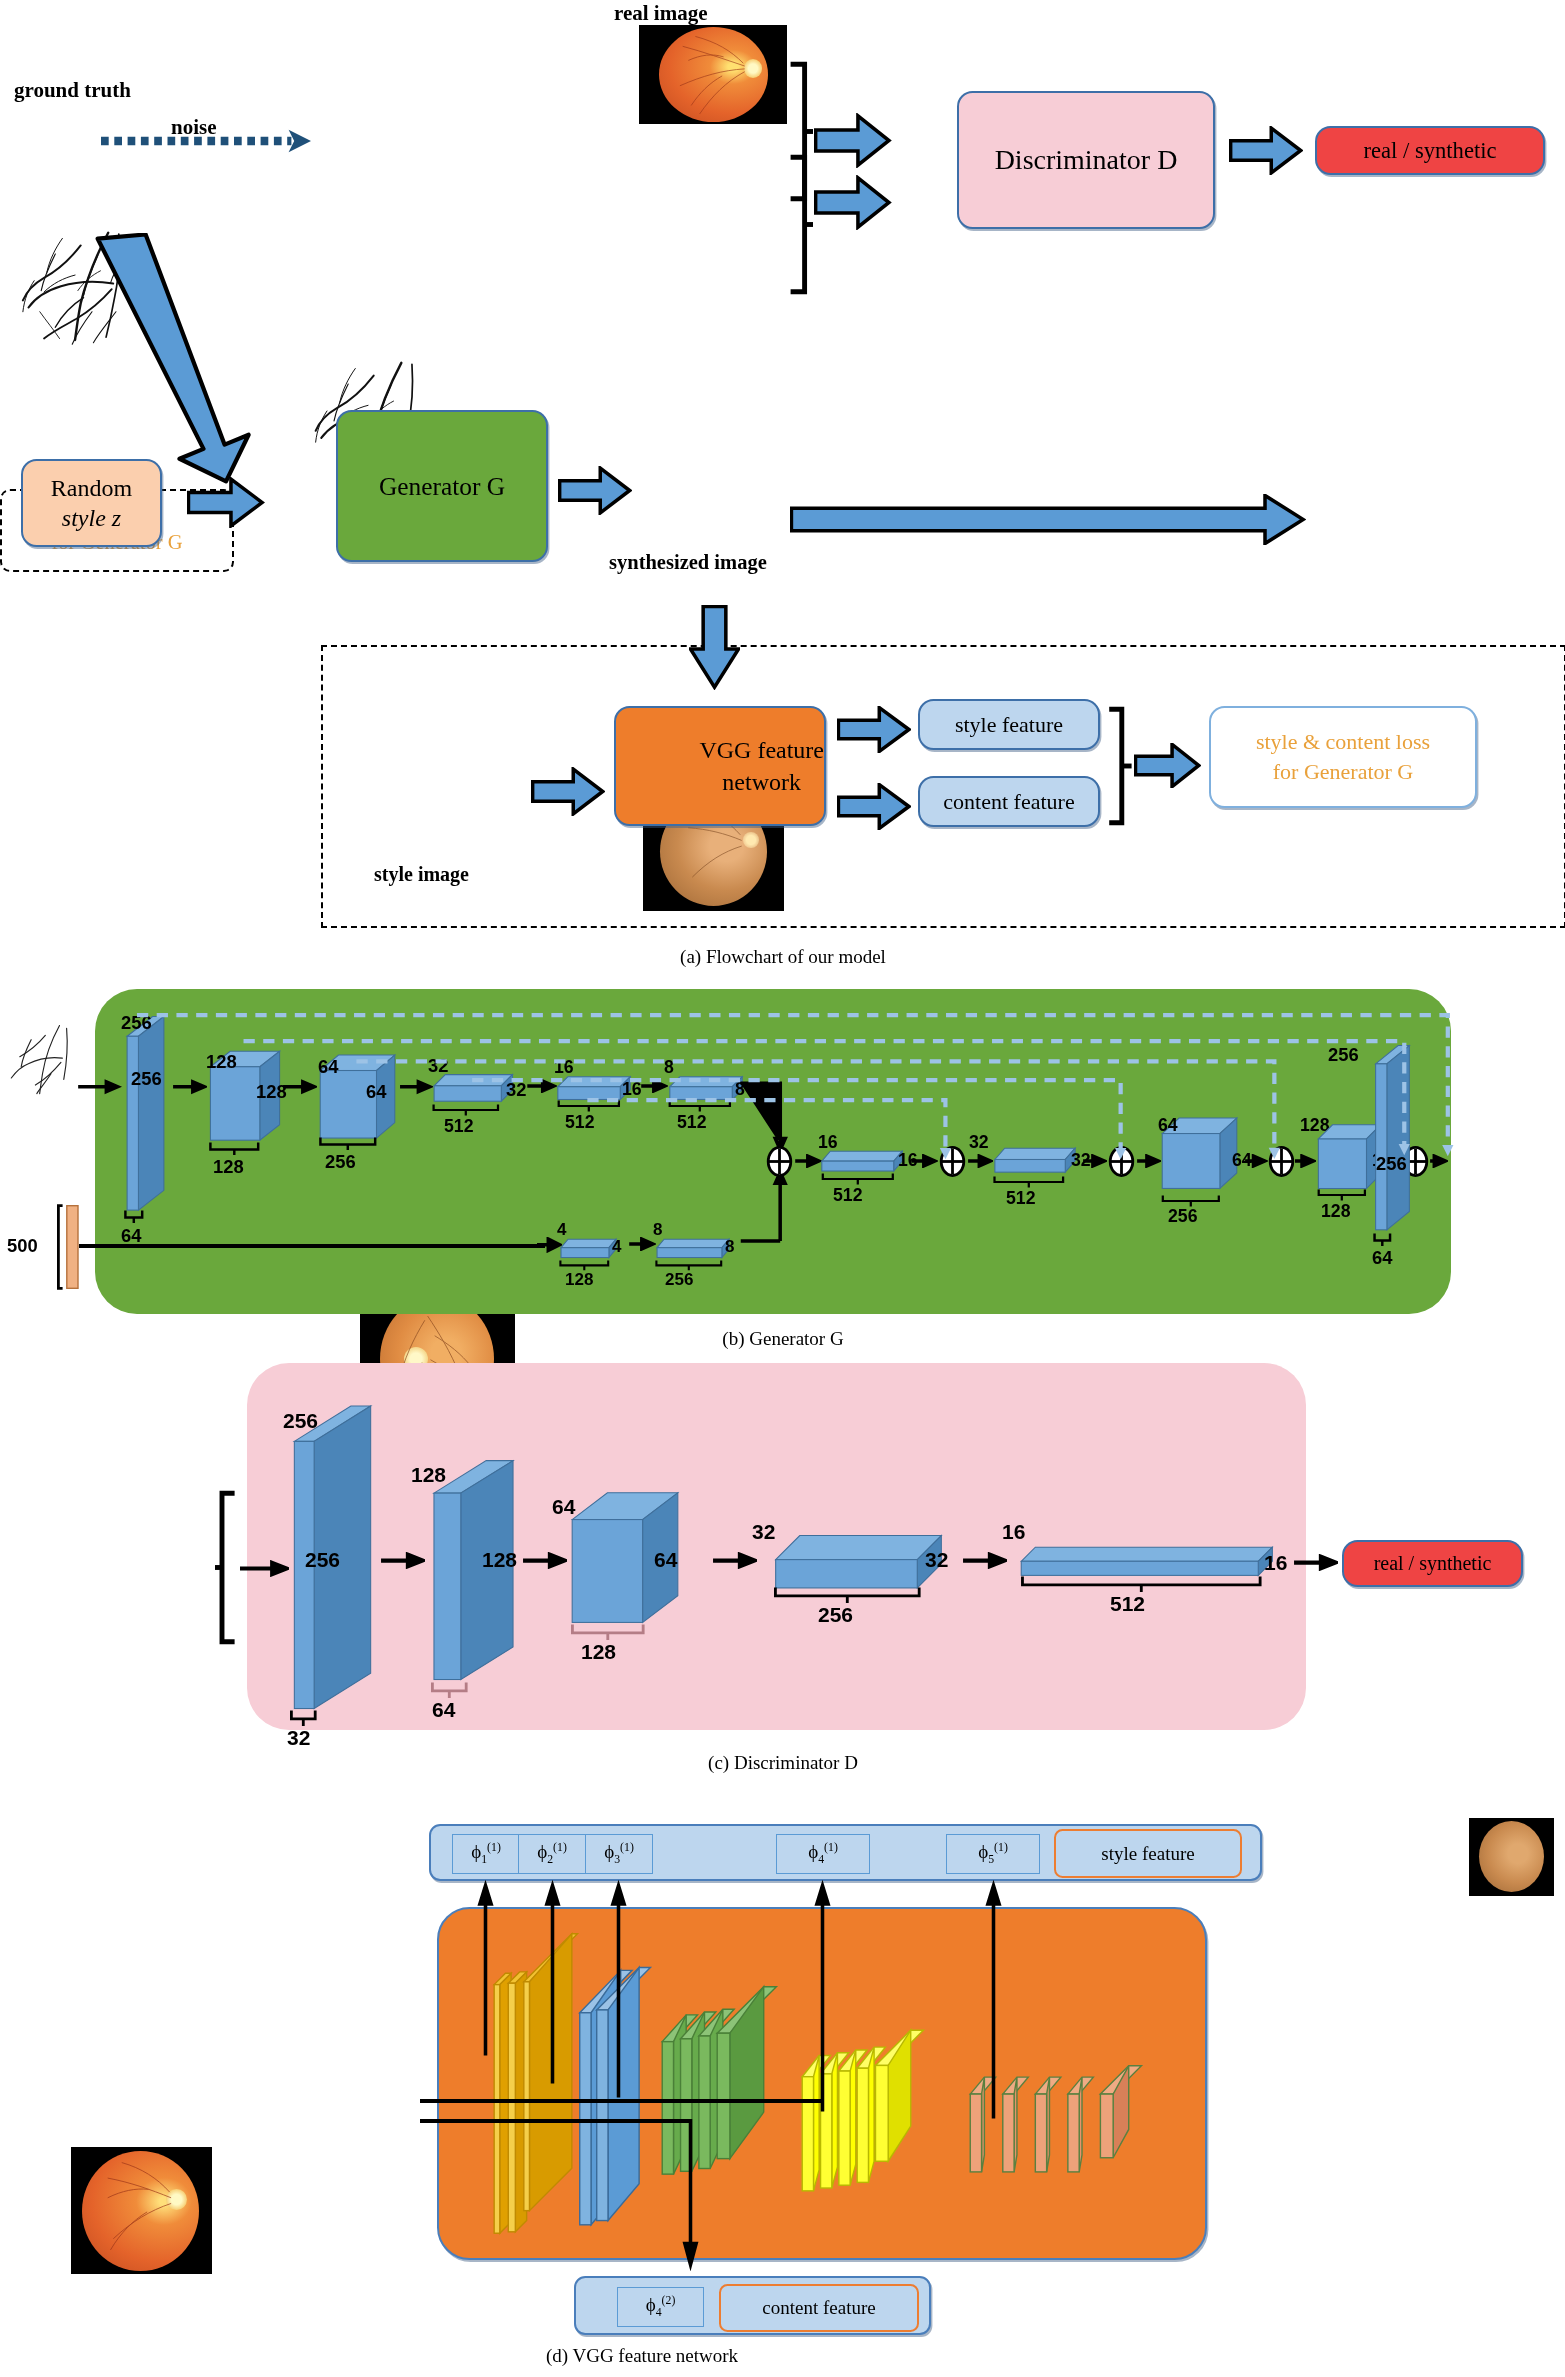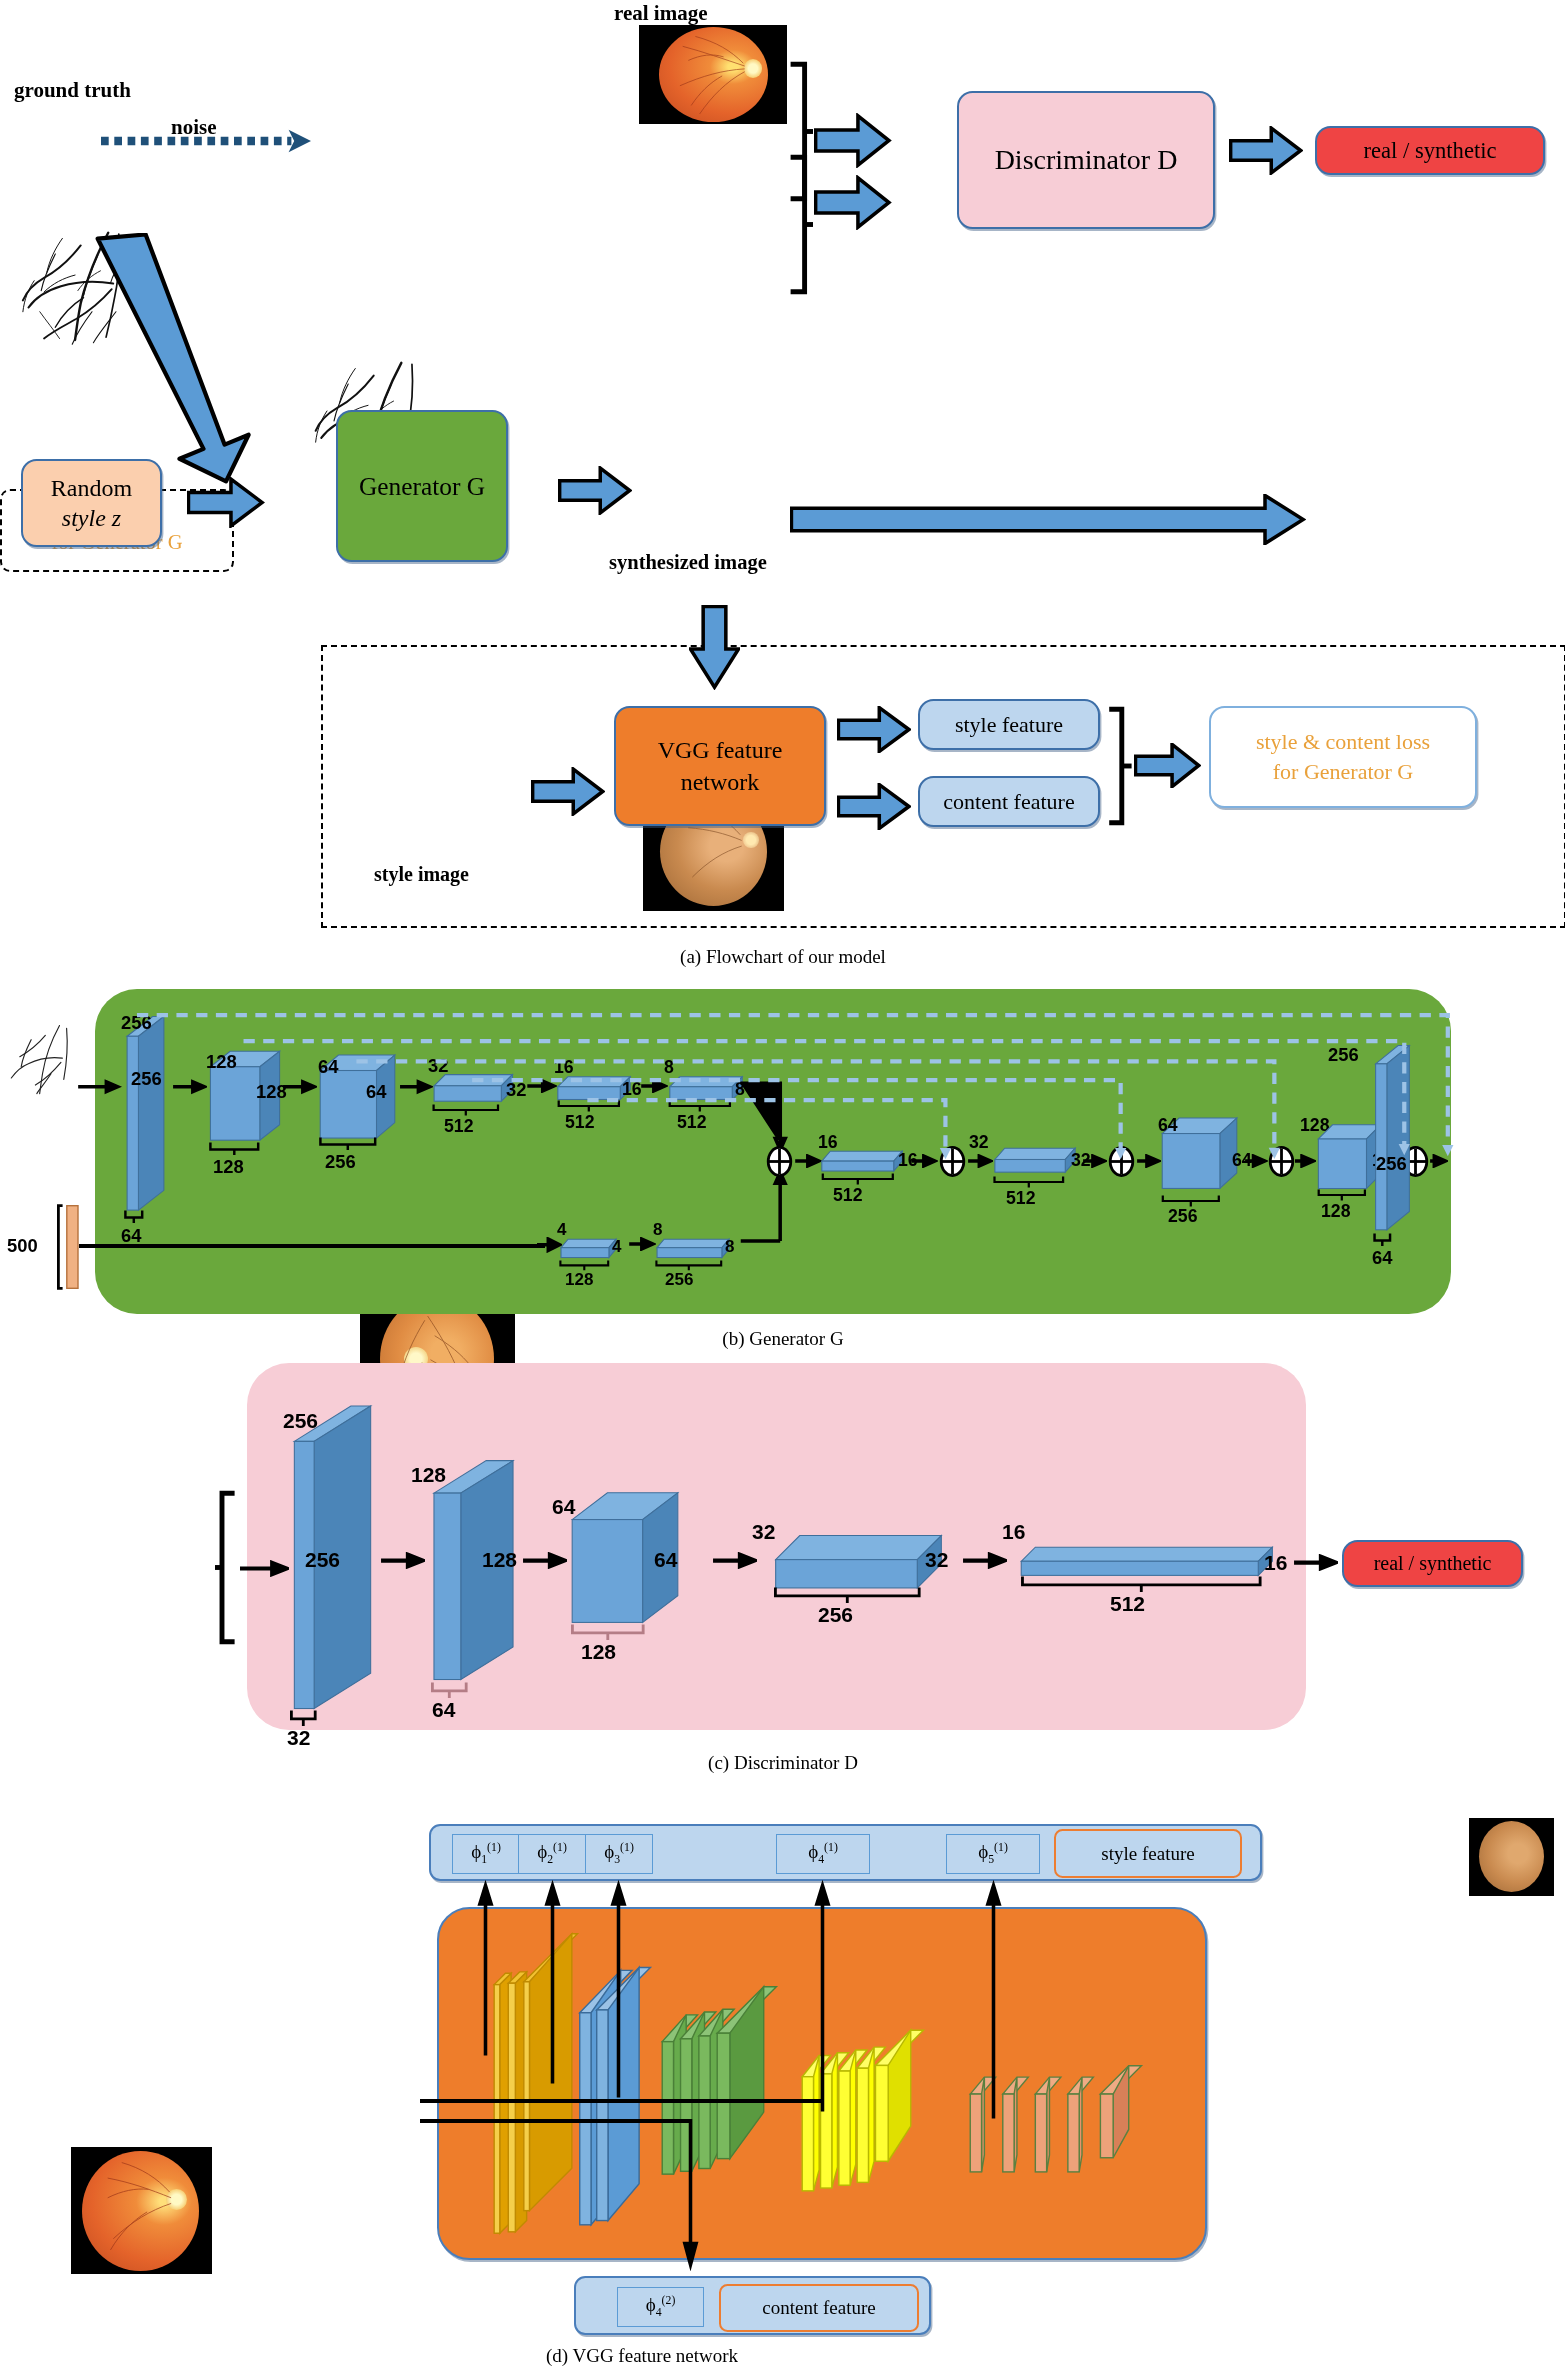--- a/index.html
+++ b/index.html
@@ -182,21 +182,21 @@
     <div style="font-style:italic;">style z</div>
   </div>
 </div>
 
 <div class="farrow" style="left:187px;top:477px;">
   <svg width="78" height="51" viewBox="0 0 110 72">
     <path d="M2 22 H62 V3 L106 36 L62 69 V50 H2 Z" fill="#5b9bd5" stroke="#000" stroke-width="5"></path>
   </svg>
 </div>
 
-<div class="abs rbox green" style="left:336px;top:410px;width:172px;height:152px;font-size:25.4px;">Generator G</div>
+<div class="abs rbox green" style="left:336px;top:410px;width:212px;height:152px;font-size:25.4px;">Generator G</div>
 
 <div class="farrow" style="left:558px;top:466px;">
   <svg width="74" height="49" viewBox="0 0 105 70">
     <path d="M2 21 H60 V3 L102 35 L60 67 V49 H2 Z" fill="#5b9bd5" stroke="#000" stroke-width="5"></path>
   </svg>
 </div>
 
 <div class="abs imgbox" style="left:643px;top:422px;width:141px;height:120px;">
   <div class="retina" style="left:17px;top:5.7px;width:107px;height:109px;
        background:radial-gradient(ellipse at 62% 45%, #e8b07a 0 18%, #c98a4f 52%, #9c6634 100%);"></div>
@@ -249,21 +249,21 @@
   </svg>
 </div>
 <div class="abs lbl" style="left:374px;top:863px;font-size:20px;">style image</div>
 
 <div class="farrow" style="left:531px;top:767px;">
   <svg width="74" height="49" viewBox="0 0 105 70">
     <path d="M2 21 H60 V3 L102 35 L60 67 V49 H2 Z" fill="#5b9bd5" stroke="#000" stroke-width="5"></path>
   </svg>
 </div>
 
-<div class="abs rbox orange" style="left:614px;top:706px;width:212px;height:120px;font-size:24px;line-height:1.35;">
+<div class="abs rbox orange" style="left:614px;top:706px;width:212px;height:120px;font-size:24px;line-height:1.35;justify-content:flex-end;">
   <div>
     <div>VGG feature</div>
     <div>network</div>
   </div>
 </div>
 
 <div class="farrow" style="left:837px;top:706px;">
   <svg width="74" height="47" viewBox="0 0 105 66">
     <path d="M2 20 H60 V2 L102 33 L60 64 V46 H2 Z" fill="#5b9bd5" stroke="#000" stroke-width="5"></path>
   </svg>

